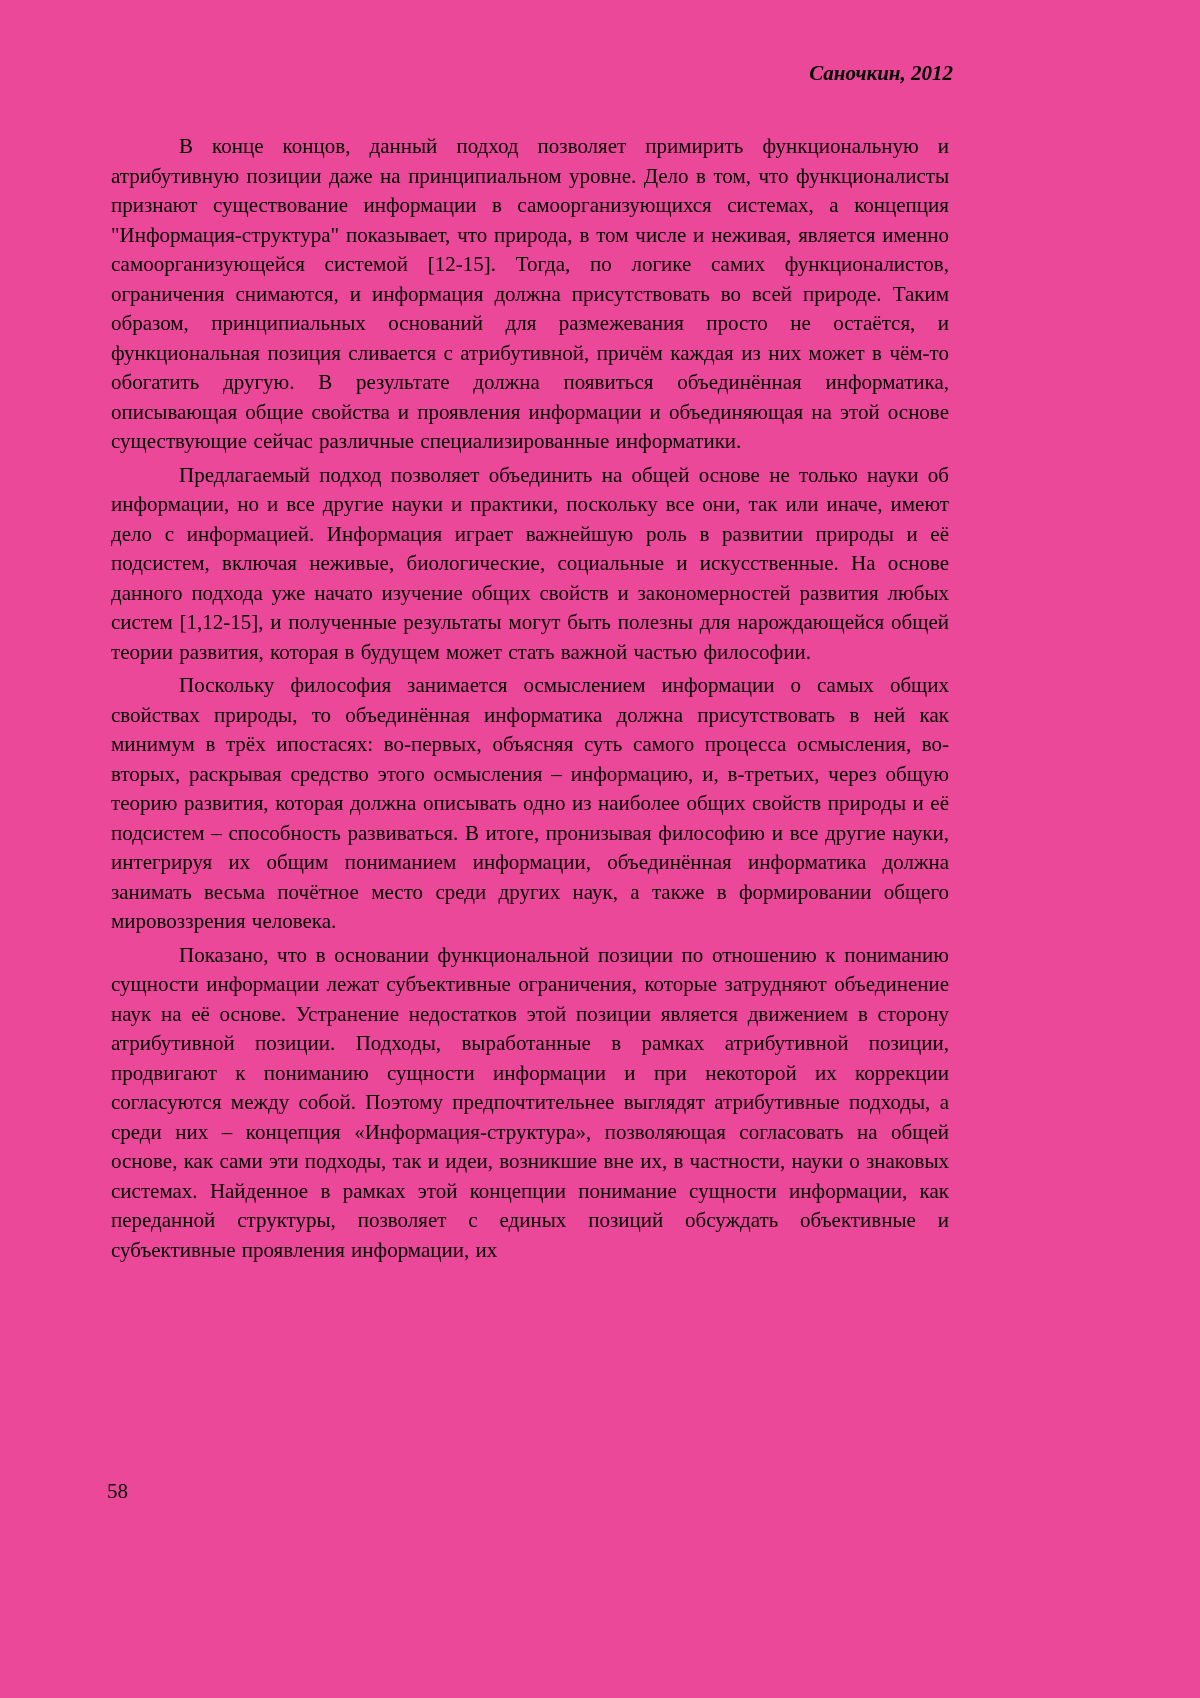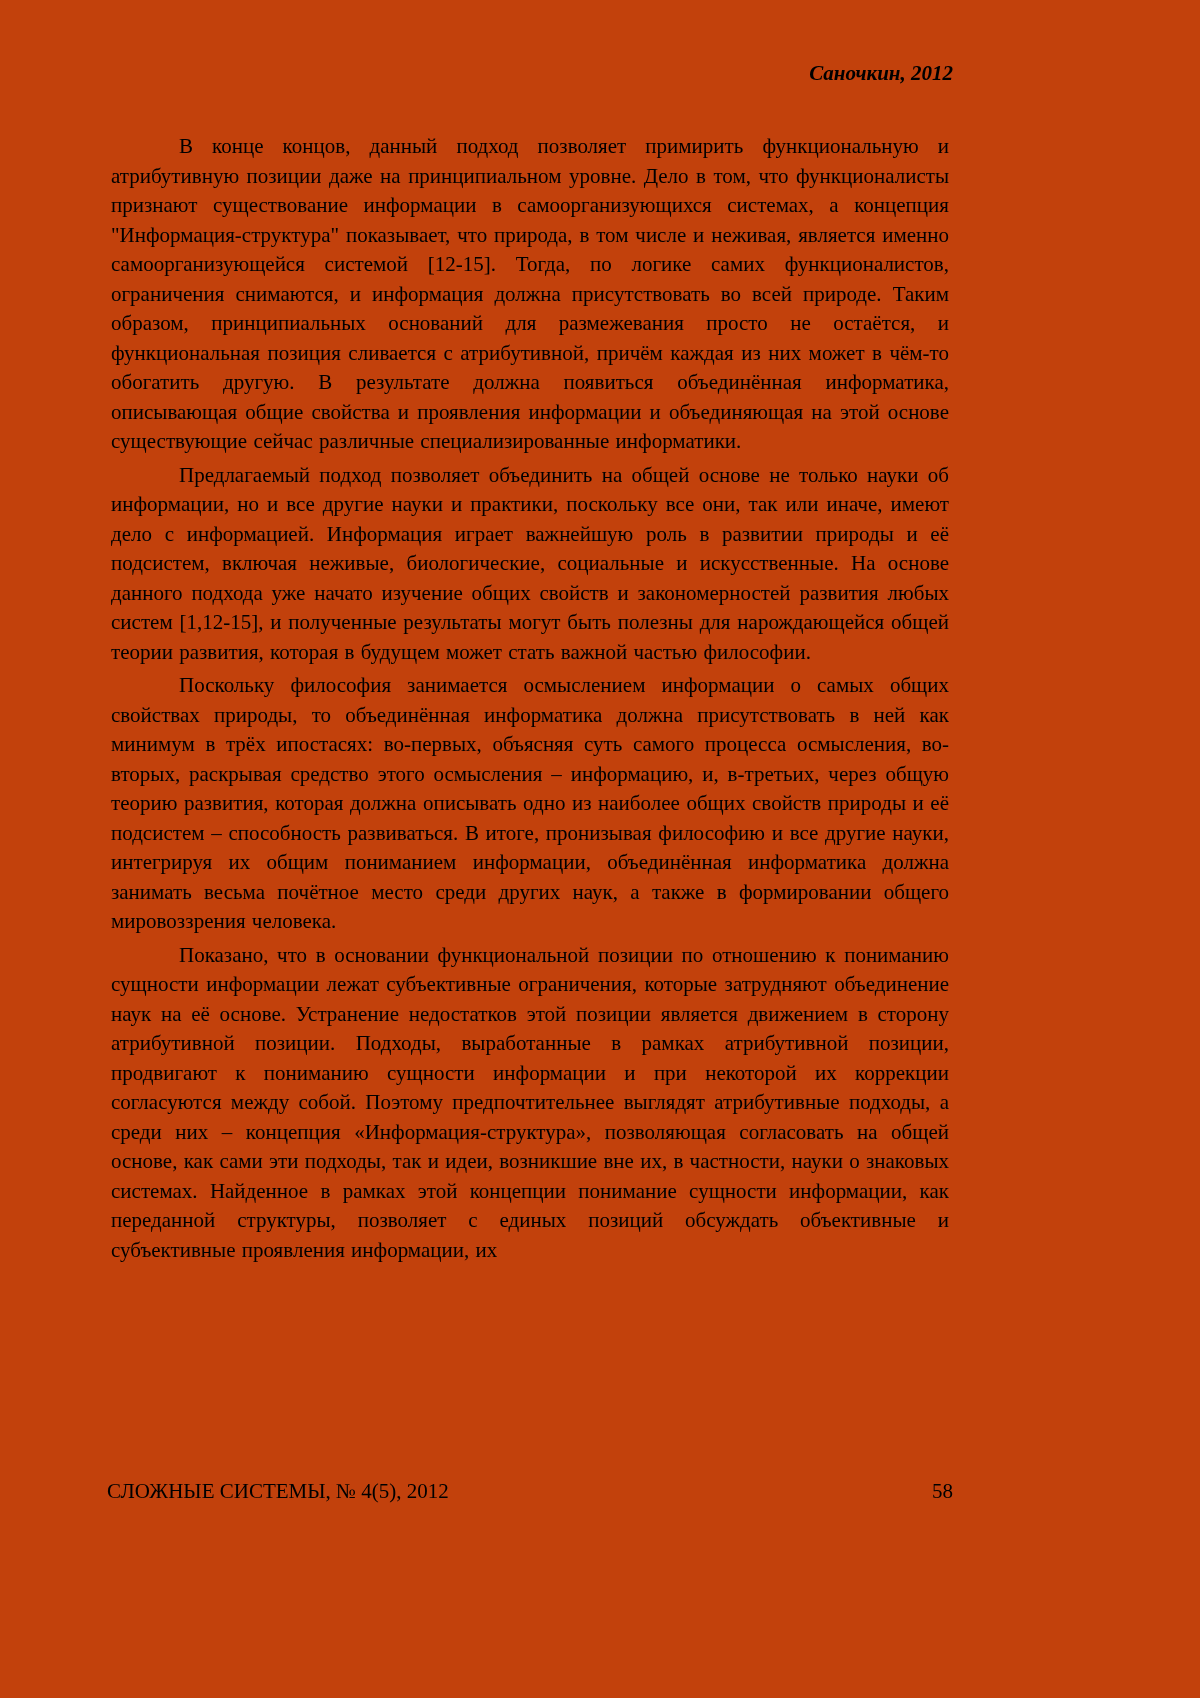--- a/index.html
+++ b/index.html
@@ -4,21 +4,21 @@
 <style>
   html, body {
     margin: 0;
     padding: 0;
     background: #ffffff;
   }
   .page {
     position: relative;
     width: 1200px;
     height: 1698px;
-    background: #c2410c;
+    background: #ec4899;
     font-family: "Liberation Serif", "DejaVu Serif", serif;
     color: #000000;
     overflow: hidden;
     box-sizing: border-box;
   }
   .content {
     position: absolute;
     top: 60px;
     left: 107px;
     width: 846px;
@@ -69,16 +69,15 @@
 
     <p class="para">Предлагаемый подход позволяет объединить на общей основе не только науки об информации, но и все другие науки и практики, поскольку все они, так или иначе, имеют дело с информацией. Информация играет важнейшую роль в развитии природы и её подсистем, включая неживые, биологические, социальные и искусственные. На основе данного подхода уже начато изучение общих свойств и закономерностей развития любых систем [1,12-15], и полученные результаты могут быть полезны для нарождающейся общей теории развития, которая в будущем может стать важной частью философии.</p>
 
     <p class="para">Поскольку философия занимается осмыслением информации о самых общих свойствах природы, то объединённая информатика должна присутствовать в ней как минимум в трёх ипостасях: во-первых, объясняя суть самого процесса осмысления, во-вторых, раскрывая средство этого осмысления – информацию, и, в-третьих, через общую теорию развития, которая должна описывать одно из наиболее общих свойств природы и её подсистем – способность развиваться. В итоге, пронизывая философию и все другие науки, интегрируя их общим пониманием информации, объединённая информатика должна занимать весьма почётное место среди других наук, а также в формировании общего мировоззрения человека.</p>
 
 
     <p class="para">Показано, что в основании функциональной позиции по отношению к пониманию сущности информации лежат субъективные ограничения, которые затрудняют объединение наук на её основе. Устранение недостатков этой позиции является движением в сторону атрибутивной позиции. Подходы, выработанные в рамках атрибутивной позиции, продвигают к пониманию сущности информации и при некоторой их коррекции согласуются между собой. Поэтому предпочтительнее выглядят атрибутивные подходы, а среди них – концепция «Информация-структура», позволяющая согласовать на общей основе, как сами эти подходы, так и идеи, возникшие вне их, в частности, науки о знаковых системах.  Найденное в рамках этой концепции понимание сущности информации, как переданной структуры, позволяет с единых позиций обсуждать объективные и субъективные проявления информации, их</p>
   </div>
 
   <div class="footer">
-    <span>СЛОЖНЫЕ СИСТЕМЫ, № 4(5), 2012</span>
     <span>58</span>
   </div>
 </div>
 
 </body></html>

